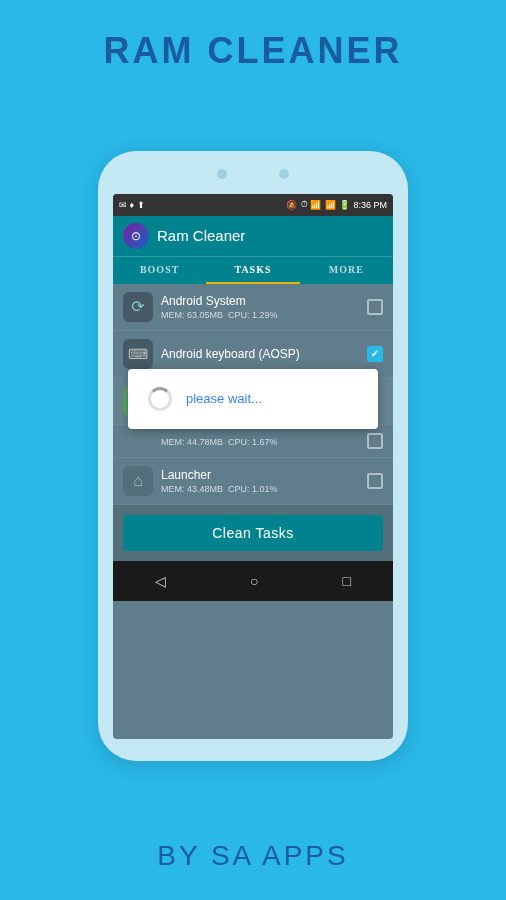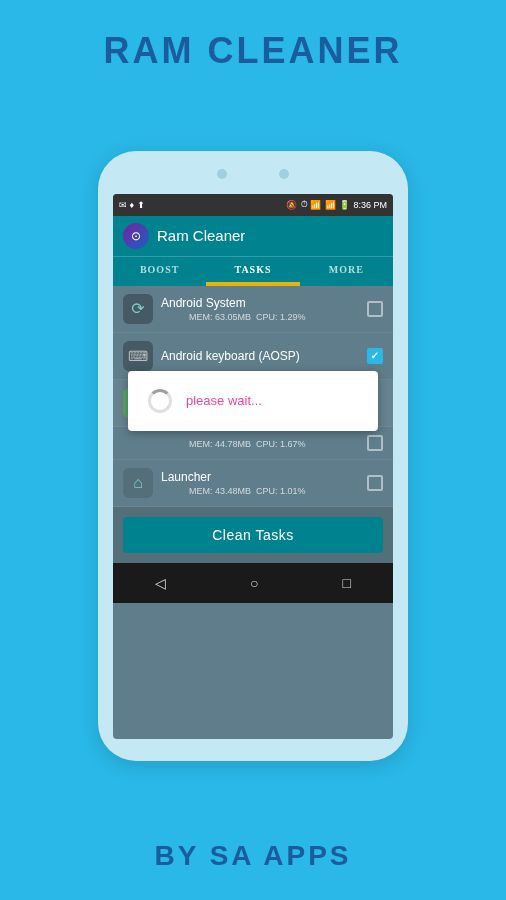--- a/index.html
+++ b/index.html
@@ -21,21 +21,21 @@
       font-weight: 900;
       letter-spacing: 3px;
       text-transform: uppercase;
       margin-top: 30px;
       font-family: 'Arial Black', Arial, sans-serif;
     }
 
     .bottom-title {
       color: #1a5c9e;
       font-size: 28px;
-      font-weight: 700;
+      font-weight: 400;
       letter-spacing: 3px;
       text-transform: uppercase;
       margin-bottom: 28px;
       font-family: 'Arial Black', Arial, sans-serif;
     }
 
     
     .phone-shell {
       width: 310px;
       height: 610px;
@@ -147,21 +147,21 @@
       padding: 7px 0;
       color: rgba(255,255,255,0.7);
       font-size: 10px;
       letter-spacing: 1px;
       font-weight: 600;
       cursor: pointer;
       font-family: Liberation Serif, serif;
     }
     .tab.active {
       color: white;
-      border-bottom: 4px solid #eab308;
+      border-bottom: 2px solid #eab308;
     }
 
     
     .content-area {
       background: #78909c;
       flex: 1;
       overflow: hidden;
       position: relative;
     }
 
@@ -190,21 +190,20 @@
     }
     .item-name {
       color: white;
       font-size: 12px;
       font-weight: 500;
     }
     .item-stats {
       color: rgba(255,255,255,0.7);
       font-size: 9px;
       margin-top: 2px;
-      margin-left: 28px;
     }
     .item-checkbox {
       width: 16px;
       height: 16px;
       border: 2px solid rgba(255,255,255,0.5);
       border-radius: 2px;
       flex-shrink: 0;
       display: flex;
       align-items: center;
       justify-content: center;
@@ -242,21 +241,21 @@
       border-top: 3px solid #9e9e9e;
       border-radius: 50%;
       animation: spin 1s linear infinite;
       flex-shrink: 0;
     }
     @keyframes spin {
       from { transform: rotate(0deg); }
       to { transform: rotate(360deg); }
     }
     .loading-text {
-      color: #ec4899;
+      color: #3b82f6;
       font-size: 13px;
     }
 
     
     .clean-button-container {
       background: #546e7a;
       padding: 10px;
       flex-shrink: 0;
     }
     .clean-button {

